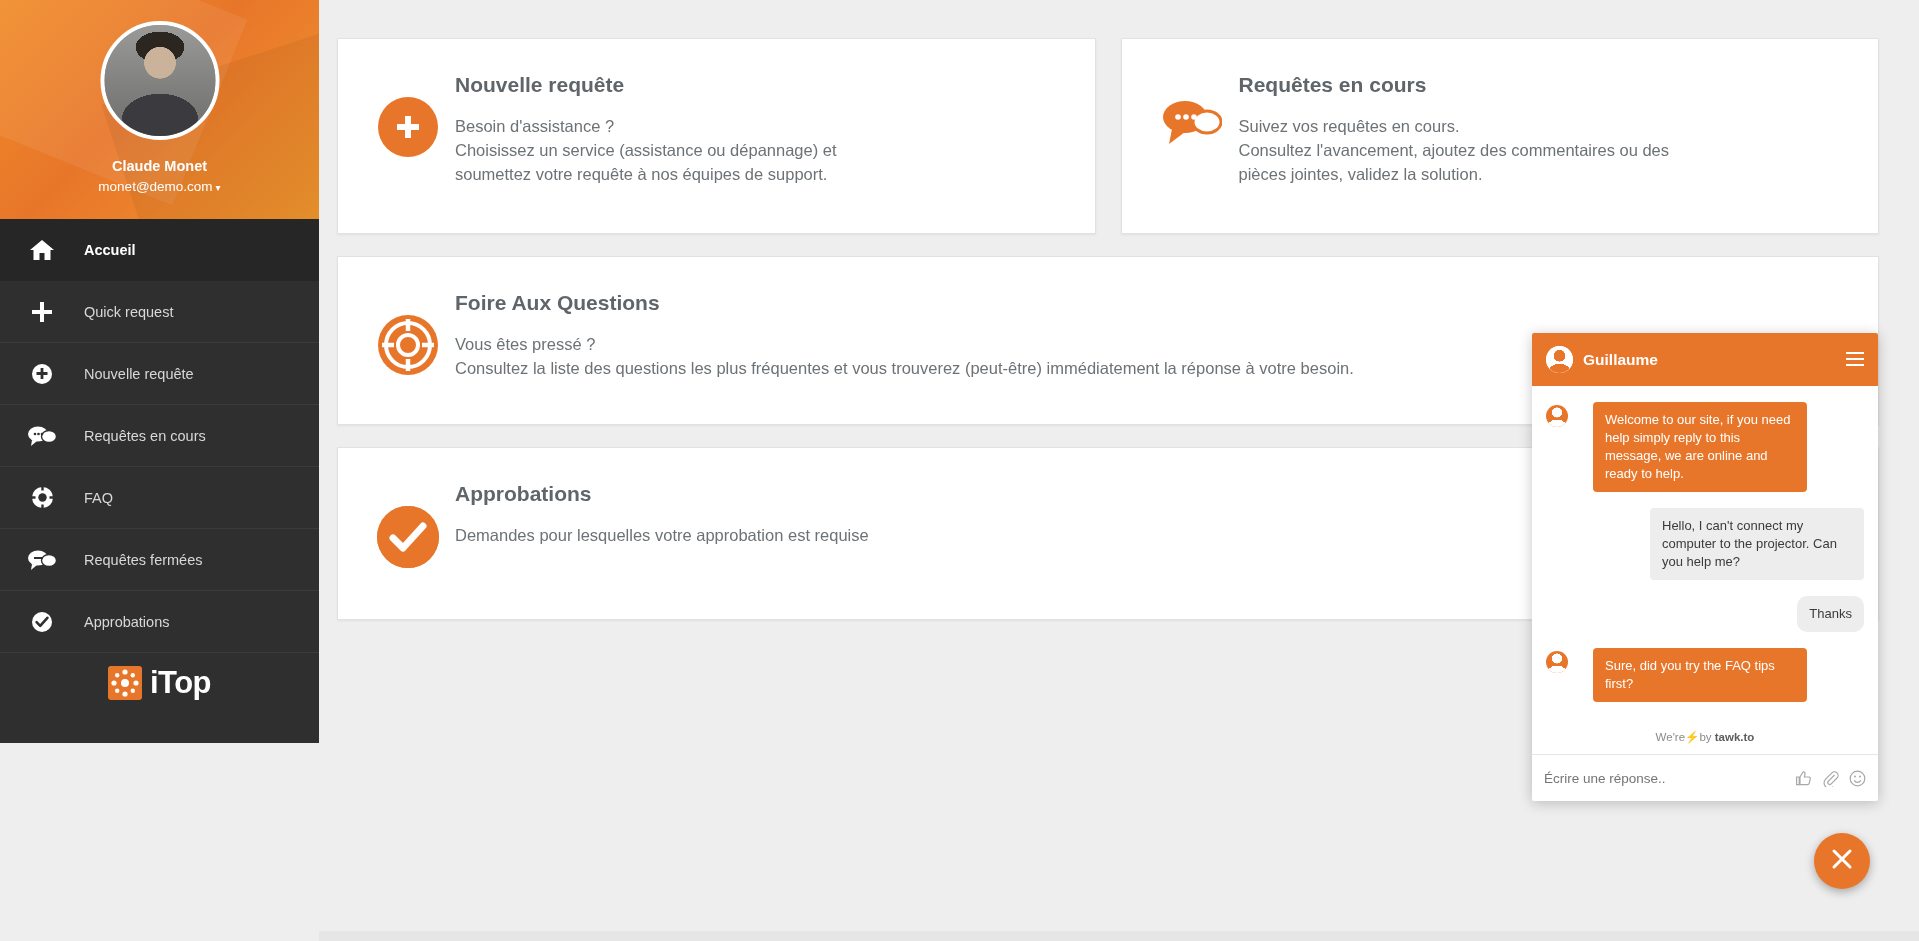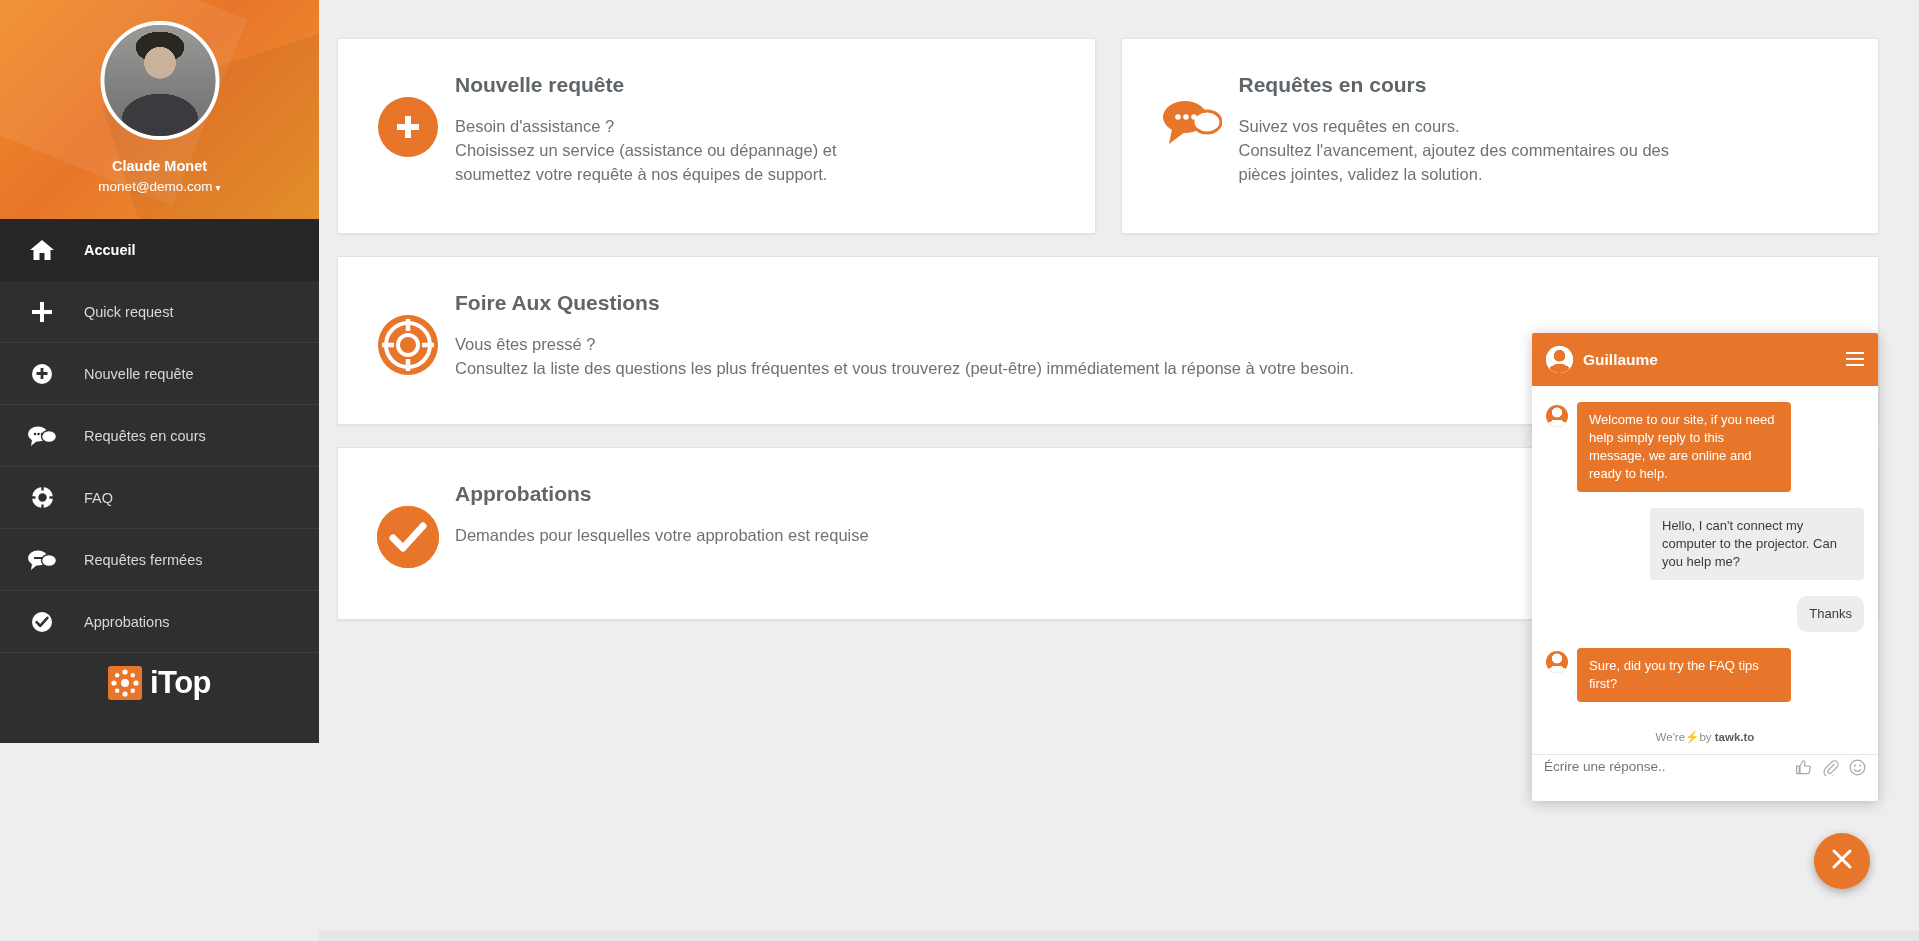--- a/index.html
+++ b/index.html
@@ -225,21 +225,21 @@
       radial-gradient(ellipse 40% 30% at 50% 96%, #e8762a 0 100%, transparent 100%),
       #ffffff;
   }
   .chat-title { font-size: 15.5px; font-weight: bold; flex: 1; }
   .chat-menu { font-size: 19px; cursor: pointer; line-height: 1; }
   .chat-body {
     background: #ffffff;
     padding: 16px 14px 4px 14px;
     min-height: 330px;
   }
-  .msg-row { display: flex; margin-bottom: 16px; align-items: flex-start; }
+  .msg-row { display: flex; margin-bottom: 16px; align-items: flex-start; gap: 16px; }
   .msg-row.out { justify-content: flex-end; }
   .msg-av {
     width: 22px; height: 22px;
     border-radius: 50%;
     background: #e8762a;
     margin-right: 9px;
     margin-top: 3px;
     flex: 0 0 22px;
     position: relative;
     overflow: hidden;
@@ -265,21 +265,21 @@
     font-size: 11.5px;
     color: #8a8a8a;
     padding: 8px 0 10px;
   }
   .chat-brand b { color: #5d5d5d; }
   .chat-brand .bolt { color: #f5b01a; }
   .chat-input-row {
     border-top: 1px solid #e6e6e6;
     height: 47px;
     display: flex;
-    align-items: flex-start;
+    align-items: center;
     padding: 4px 12px;
     gap: 10px;
   }
   .chat-input {
     flex: 1;
     border: none;
     outline: none;
     font-size: 13.5px;
     color: #9a9a9a;
     font-family: "Liberation Sans", sans-serif;

